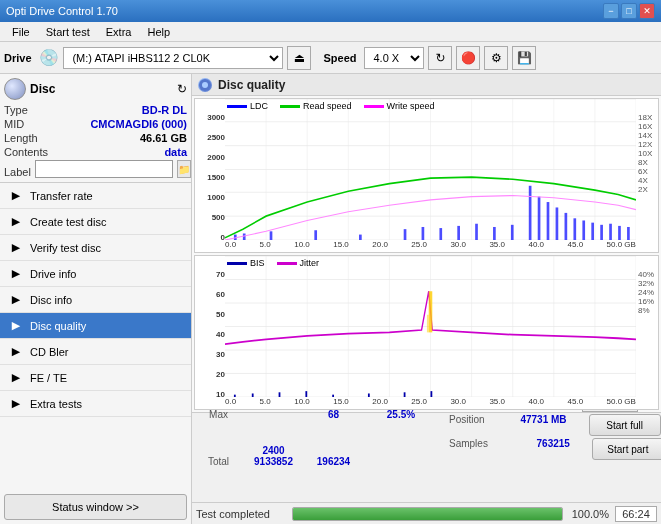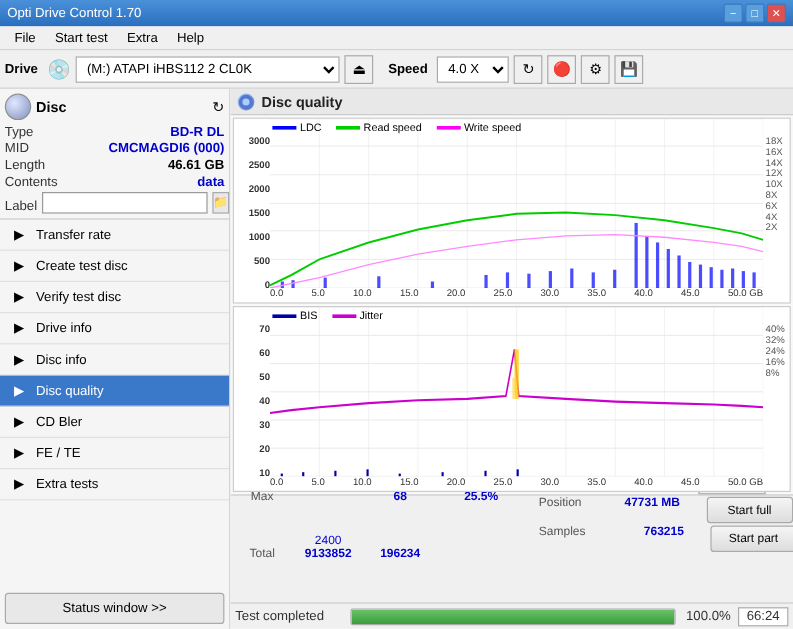--- a/index.html
+++ b/index.html
@@ -747,21 +747,21 @@
             </div>
           </div>
           <div style="display:grid; grid-template-columns:45px 65px 55px 80px; text-align:center;">
             <span style="color:#555;">Avg</span>
             <span style="color:#0000cc; font-weight:bold;">11.96</span>
             <span style="color:#0000cc; font-weight:bold;">0.26</span>
             <span style="color:#0000cc; font-weight:bold;">15.0%</span>
           </div>
           <div style="display:grid; grid-template-columns:45px 65px 55px 80px; text-align:center;">
             <span style="color:#555;">Max</span>
-            <span style="color:#0000cc; font-weight:normal;margin-top:36px;">2400</span>
+            <span style="color:#0000cc; font-weight:bold;margin-top:36px;">2400</span>
             <span style="color:#0000cc; font-weight:bold;">68</span>
             <span style="color:#0000cc; font-weight:bold;">25.5%</span>
           </div>
           <div style="display:grid; grid-template-columns:45px 65px 55px 80px; text-align:center;">
             <span style="color:#555;">Total</span>
             <span style="color:#0000cc; font-weight:bold;">9133852</span>
             <span style="color:#0000cc; font-weight:bold;">196234</span>
             <span></span>
           </div>
         </div>

